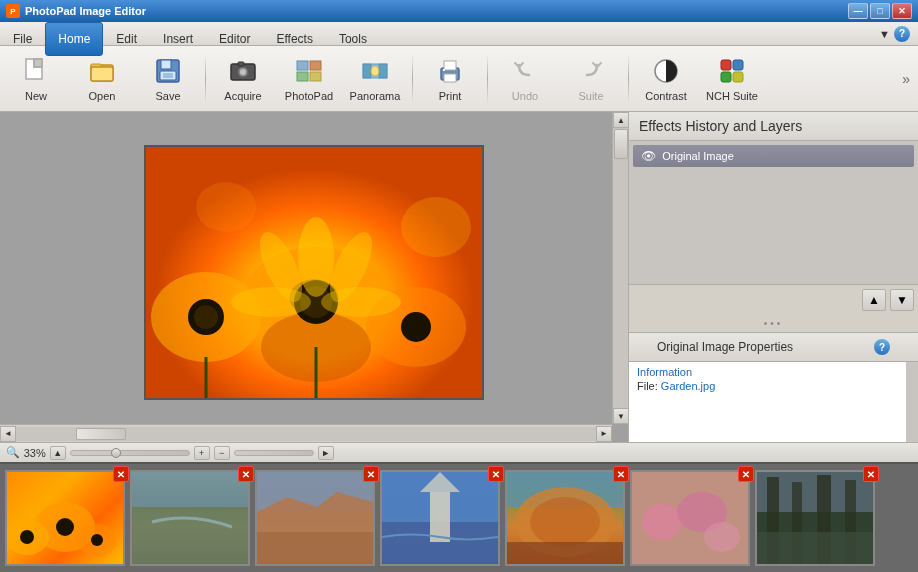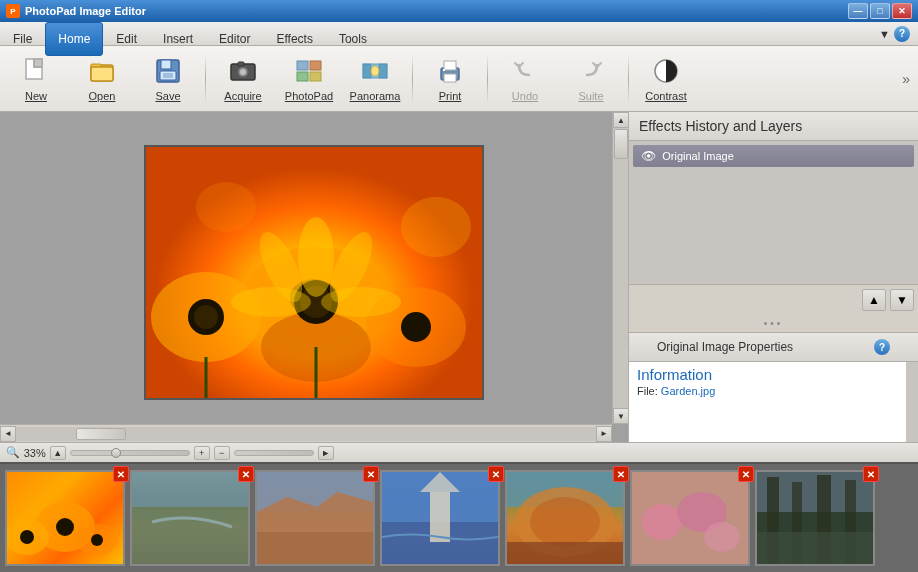--- a/index.html
+++ b/index.html
@@ -93,21 +93,20 @@
       display: flex; flex-direction: column;
       align-items: center; justify-content: center;
       width: 64px; height: 58px;
       padding: 4px;
       border: 1px solid transparent;
       border-radius: 3px;
       cursor: pointer;
       color: #333;
       font-size: 11px;
       gap: 3px;
-      text-decoration: underline;
     }
     .tool-btn.disabled { opacity: 0.4; cursor: default; }
     .tool-icon {
       width: 32px; height: 32px;
       display: flex; align-items: center; justify-content: center;
       font-size: 20px;
     }
     .tool-separator {
       width: 1px; height: 50px;
       background: linear-gradient(to bottom, transparent, #b0aca8, transparent);
@@ -247,21 +246,21 @@
       background: white;
       flex: 0 0 80px;
       overflow: hidden;
       padding: 4px 8px;
       font-size: 11px;
     }
     .props-scrollbar {
       position: absolute; right: 0; top: 0; bottom: 0;
       width: 12px; background: #c8c5c0;
     }
-    .info-label { color: #1a6ab8; margin-bottom: 2px; font-size: 15px; }
+    .info-label { color: #1a6ab8; margin-bottom: 2px; font-size: 11px; }
     .info-row { color: #333; font-size: 11px; }
     .info-value { color: #1a6ab8; }
 
     
     .zoom-bar {
       height: 20px;
       background: linear-gradient(to bottom, #e8e6e2, #d8d5d0);
       border-top: 1px solid #b0aca8;
       display: flex; align-items: center;
       padding: 0 6px; gap: 4px;
@@ -472,20 +471,31 @@
   <div class="tool-separator"></div>
   <div class="tool-btn">
     <div class="tool-icon">
       <svg width="28" height="28" viewBox="0 0 28 28">
         <circle cx="14" cy="14" r="11" fill="white" stroke="#888" stroke-width="1.5"></circle>
         <path d="M14 3 A11 11 0 0 1 14 25 Z" fill="#222"></path>
       </svg>
     </div>
     <span>Contrast</span>
   </div>
+  <div class="tool-btn">
+    <div class="tool-icon">
+      <svg width="28" height="28" viewBox="0 0 28 28">
+        <rect x="3" y="3" width="10" height="10" rx="2" fill="#d04030" stroke="#a02020" stroke-width="1"></rect>
+        <rect x="15" y="3" width="10" height="10" rx="2" fill="#4080c0" stroke="#2060a0" stroke-width="1"></rect>
+        <rect x="3" y="15" width="10" height="10" rx="2" fill="#40a040" stroke="#208020" stroke-width="1"></rect>
+        <rect x="15" y="15" width="10" height="10" rx="2" fill="#c0c030" stroke="#a0a010" stroke-width="1"></rect>
+      </svg>
+    </div>
+    <span>NCH Suite</span>
+  </div>
   <div class="toolbar-more">»</div>
 </div>
 
 <div class="main-layout">
 
   <div class="canvas-area">
     <div class="image-container">
       <div class="main-image">
         <div class="flower-layer"></div>
 

